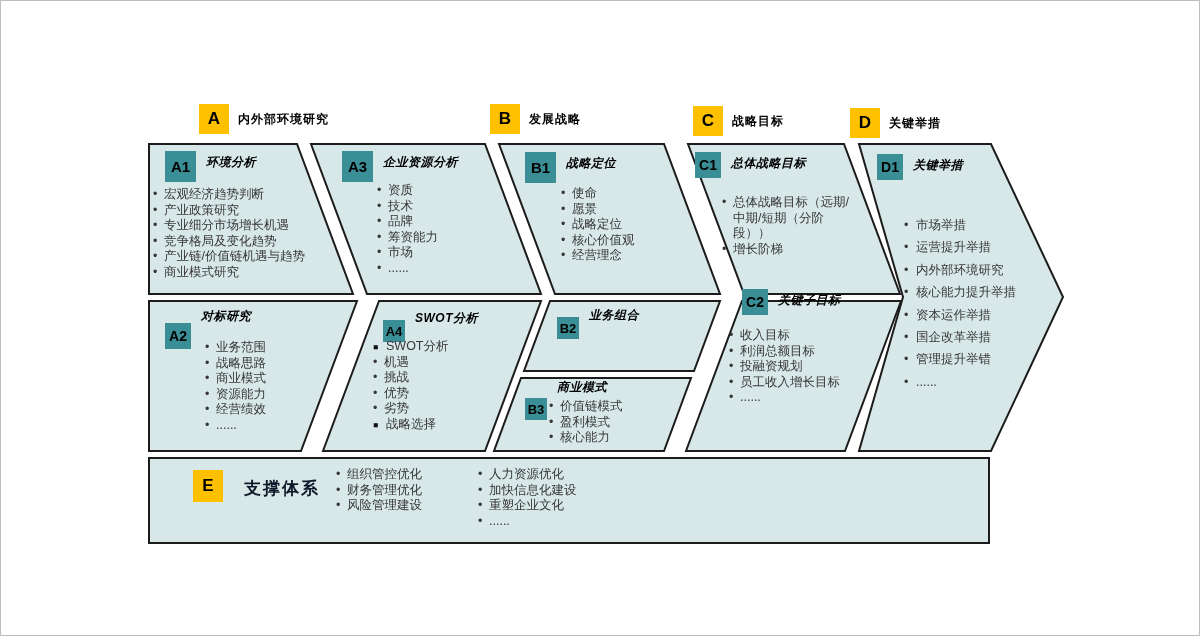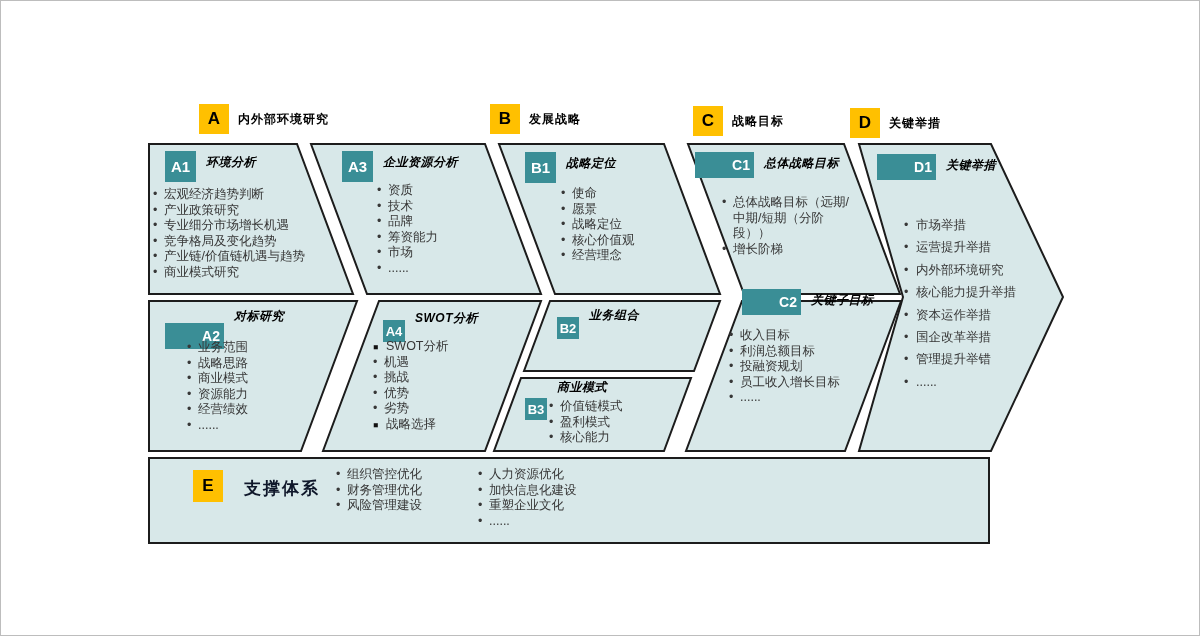--- a/index.html
+++ b/index.html
@@ -17,23 +17,23 @@
           background:var(--yellow,#FFC000);color:#000;font-size:17px;font-weight:700;}
   .htitle{margin-left:9px;font-size:12px;font-weight:700;color:#000;letter-spacing:1px;line-height:30px;}
   #hdr-a{left:198px;top:103px}
   #hdr-b{left:489px;top:103px}
   #hdr-c{left:692px;top:105px}
   #hdr-d{left:849px;top:107px}
 
   
   .hd{position:absolute;display:flex;align-items:flex-start;white-space:nowrap;}
   .bbadge{display:flex;align-items:center;justify-content:center;
-          background:var(--teal,#3A8E96);color:#ffffff;font-weight:600;flex:none;}
+          background:var(--teal,#3A8E96);color:#000000;font-weight:600;flex:none;}
   .b30{width:31px;height:31px;font-size:15px;}
-  .b26{width:26px;height:26px;font-size:14px;padding-left:33px;}
+  .b26{width:26px;height:26px;font-size:14px;}
   .b22{width:22px;height:22px;font-size:13px;margin-top:13px;}
   .btitle{margin-left:10px;margin-top:3px;font-size:12px;font-weight:700;font-style:italic;
           color:#000000;letter-spacing:0.5px;}
   #a1-hd{left:164px;top:150px}
   #a3-hd{left:341px;top:150px}
   #b1-hd{left:524px;top:151px}
   #c1-hd{left:694px;top:151px}
   #d1-hd{left:876px;top:153px}
   #a2-hd{left:164px;top:306px}
   #a2-hd .bbadge{margin-top:16px}  #a2-hd .btitle{margin-top:1px}
@@ -48,21 +48,21 @@
   .bl li{position:relative;padding-left:11px;line-height:15.6px;}
   .bl li::before{content:"\2022";position:absolute;left:0;top:0;color:#373737;}
   .bl li.sq{padding-left:13px;}
   .bl li.sq::before{content:"\25A0";font-size:8.5px;top:1px;color:#111;}
   #a1-bl{left:152px;top:186px;width:198px}
   #a3-bl{left:376px;top:182px;width:120px}
   #b1-bl{left:560px;top:185px;width:130px}
   #c1-bl{left:721px;top:194px;width:133px}
   #d1-bl{left:903px;top:213px;width:140px}
   #d1-bl li{line-height:22.4px;padding-left:12px;}
-  #a2-bl{left:186px;top:339px;width:140px}
+  #a2-bl{left:204px;top:339px;width:140px}
   #a4-bl{left:372px;top:338px;width:130px}
   #b2-bl{left:595px;top:328px;width:120px}
   #b3-bl{left:548px;top:398px;width:130px}
   #c2-bl{left:728px;top:327px;width:152px}
 
   
   .ebadge{position:absolute;left:192px;top:469px;width:30px;height:32px;
           display:flex;align-items:center;justify-content:center;
           background:var(--yellow,#FFC000);color:#000;font-size:17px;font-weight:700;}
   .etitle{position:absolute;left:243px;top:476px;font-size:17px;font-weight:700;color:#0f172a;letter-spacing:2px;}

